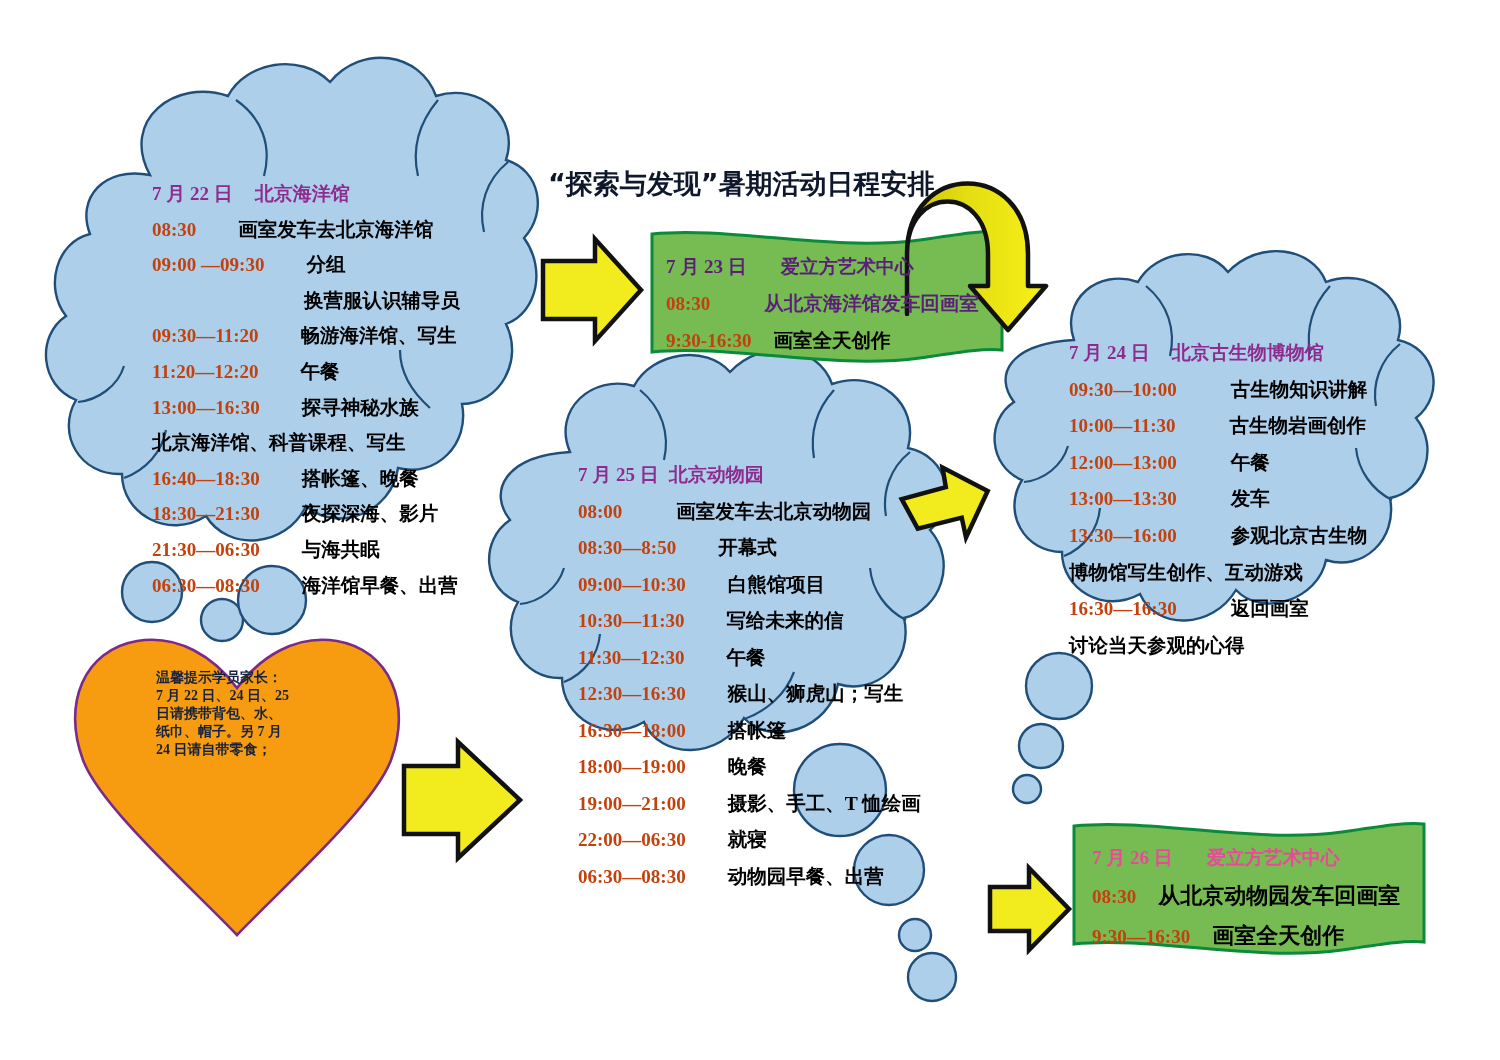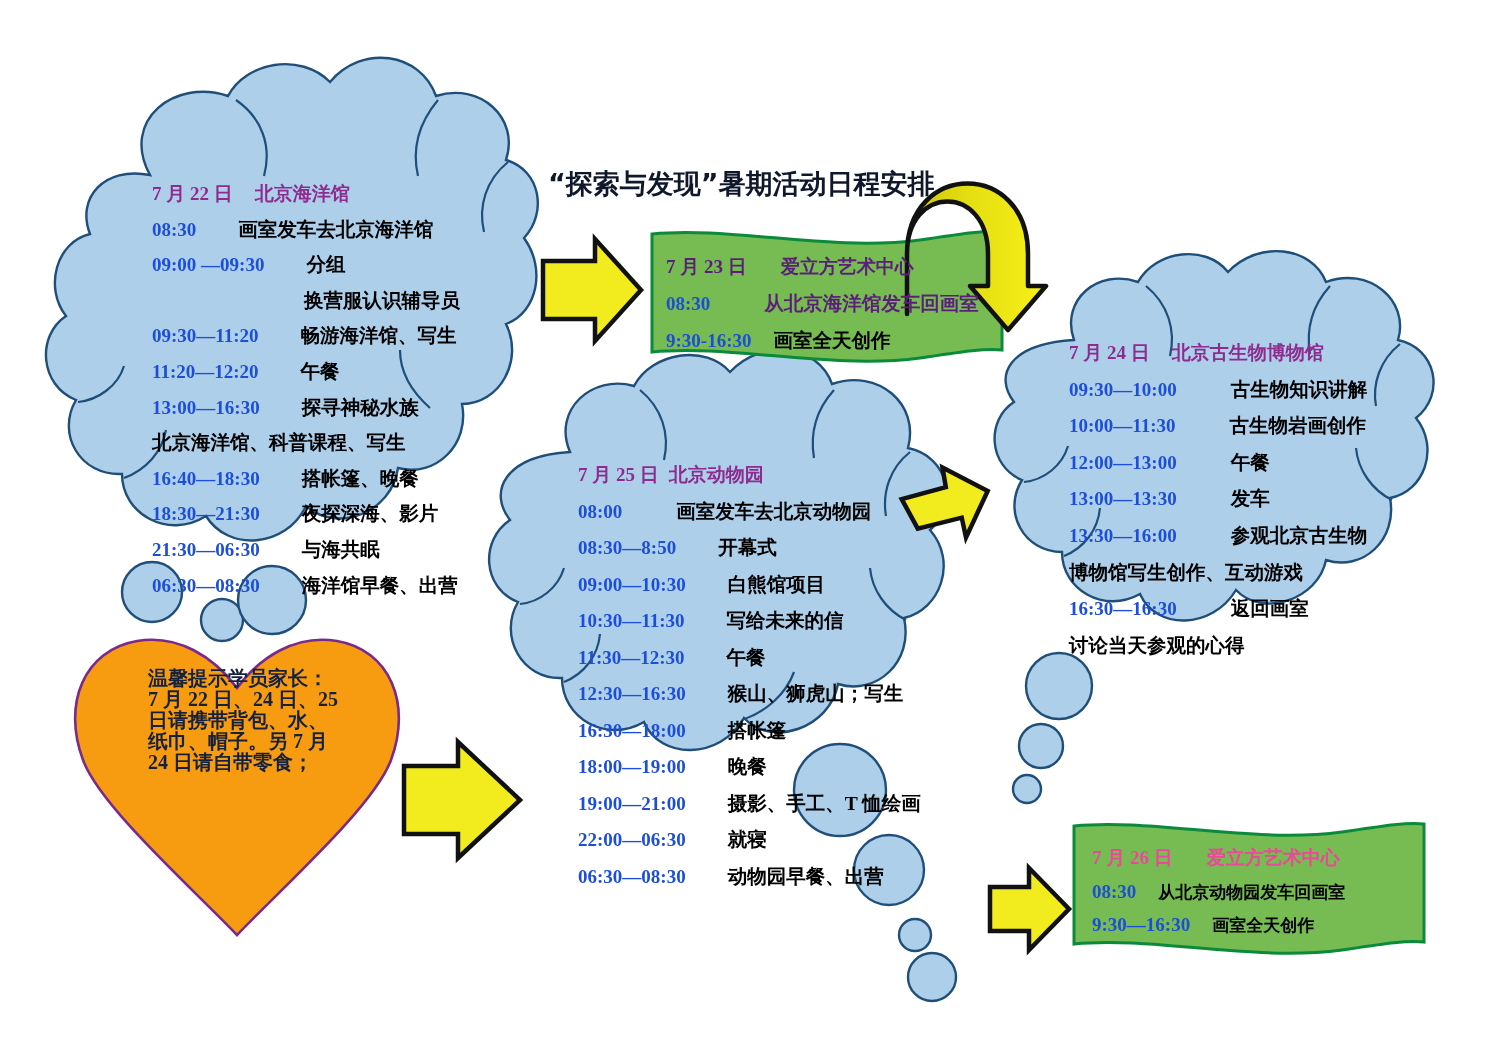--- a/index.html
+++ b/index.html
@@ -17,21 +17,21 @@
   #title{
     left:548px;top:166px;
     font-family:"DejaVu Sans","Liberation Sans",sans-serif;
     font-size:27px;font-weight:bold;color:#0f172a;
     letter-spacing:0px;white-space:nowrap;
   }
 
   
   .sched{font-size:19.5px;}
   .sched .row{display:block;white-space:nowrap;margin-bottom:8.2px;}
-  .time{color:#1d4ed8;font-weight:bold;font-size:19px;font-family:Liberation Serif, serif;}
+  .time{color:#c2410c;font-weight:bold;font-size:19px;font-family:Liberation Serif, serif;}
   .act{color:#000000;font-weight:bold;font-size:19.5px;margin-left:32px;}
   .head{color:#8E2B8E;font-weight:bold;font-size:19px;}
   .plain{color:#000000;font-weight:bold;font-size:19.5px;}
 
   
   #cloud1-text{left:152px;top:181px;width:330px;}
   #cloud1-text .row{margin-bottom:8.6px;}
 
   
   #banner1-text{left:666px;top:254px;width:330px;}
@@ -43,27 +43,27 @@
   
   #cloud2-text{left:1069px;top:340px;width:340px;}
   #cloud2-text .row{margin-bottom:9.6px;}
 
   
   #cloud3-text{left:578px;top:462px;width:340px;}
   #cloud3-text .row{margin-bottom:9.5px;}
 
   
   #heart-text{left:148px;top:668px;width:215px;}
-  #heart-text .row{margin-bottom:9px;font-size:20px;color:#16213E;font-weight:bold;}
+  #heart-text .row{margin-bottom:9px;font-size:14px;color:#16213E;font-weight:bold;margin-left:8px;}
 
   
   #banner2-text{left:1092px;top:845px;width:330px;}
   #banner2-text .row{margin-bottom:10px;}
   #banner2-text .head{color:#ec4899;}
-  #banner2-text .blk{color:#000;font-weight:bold;font-size:17px;}
+  #banner2-text .blk{color:#000;font-weight:bold;font-size:22px;}
 
   .sp{display:inline-block;width:10px;}
   .sp2{display:inline-block;width:22px;}
   .sp3{display:inline-block;width:34px;}
   .indent{display:inline-block;width:120px;}
 </style>
 </head>
 <body>
 
 <div id="stage">

